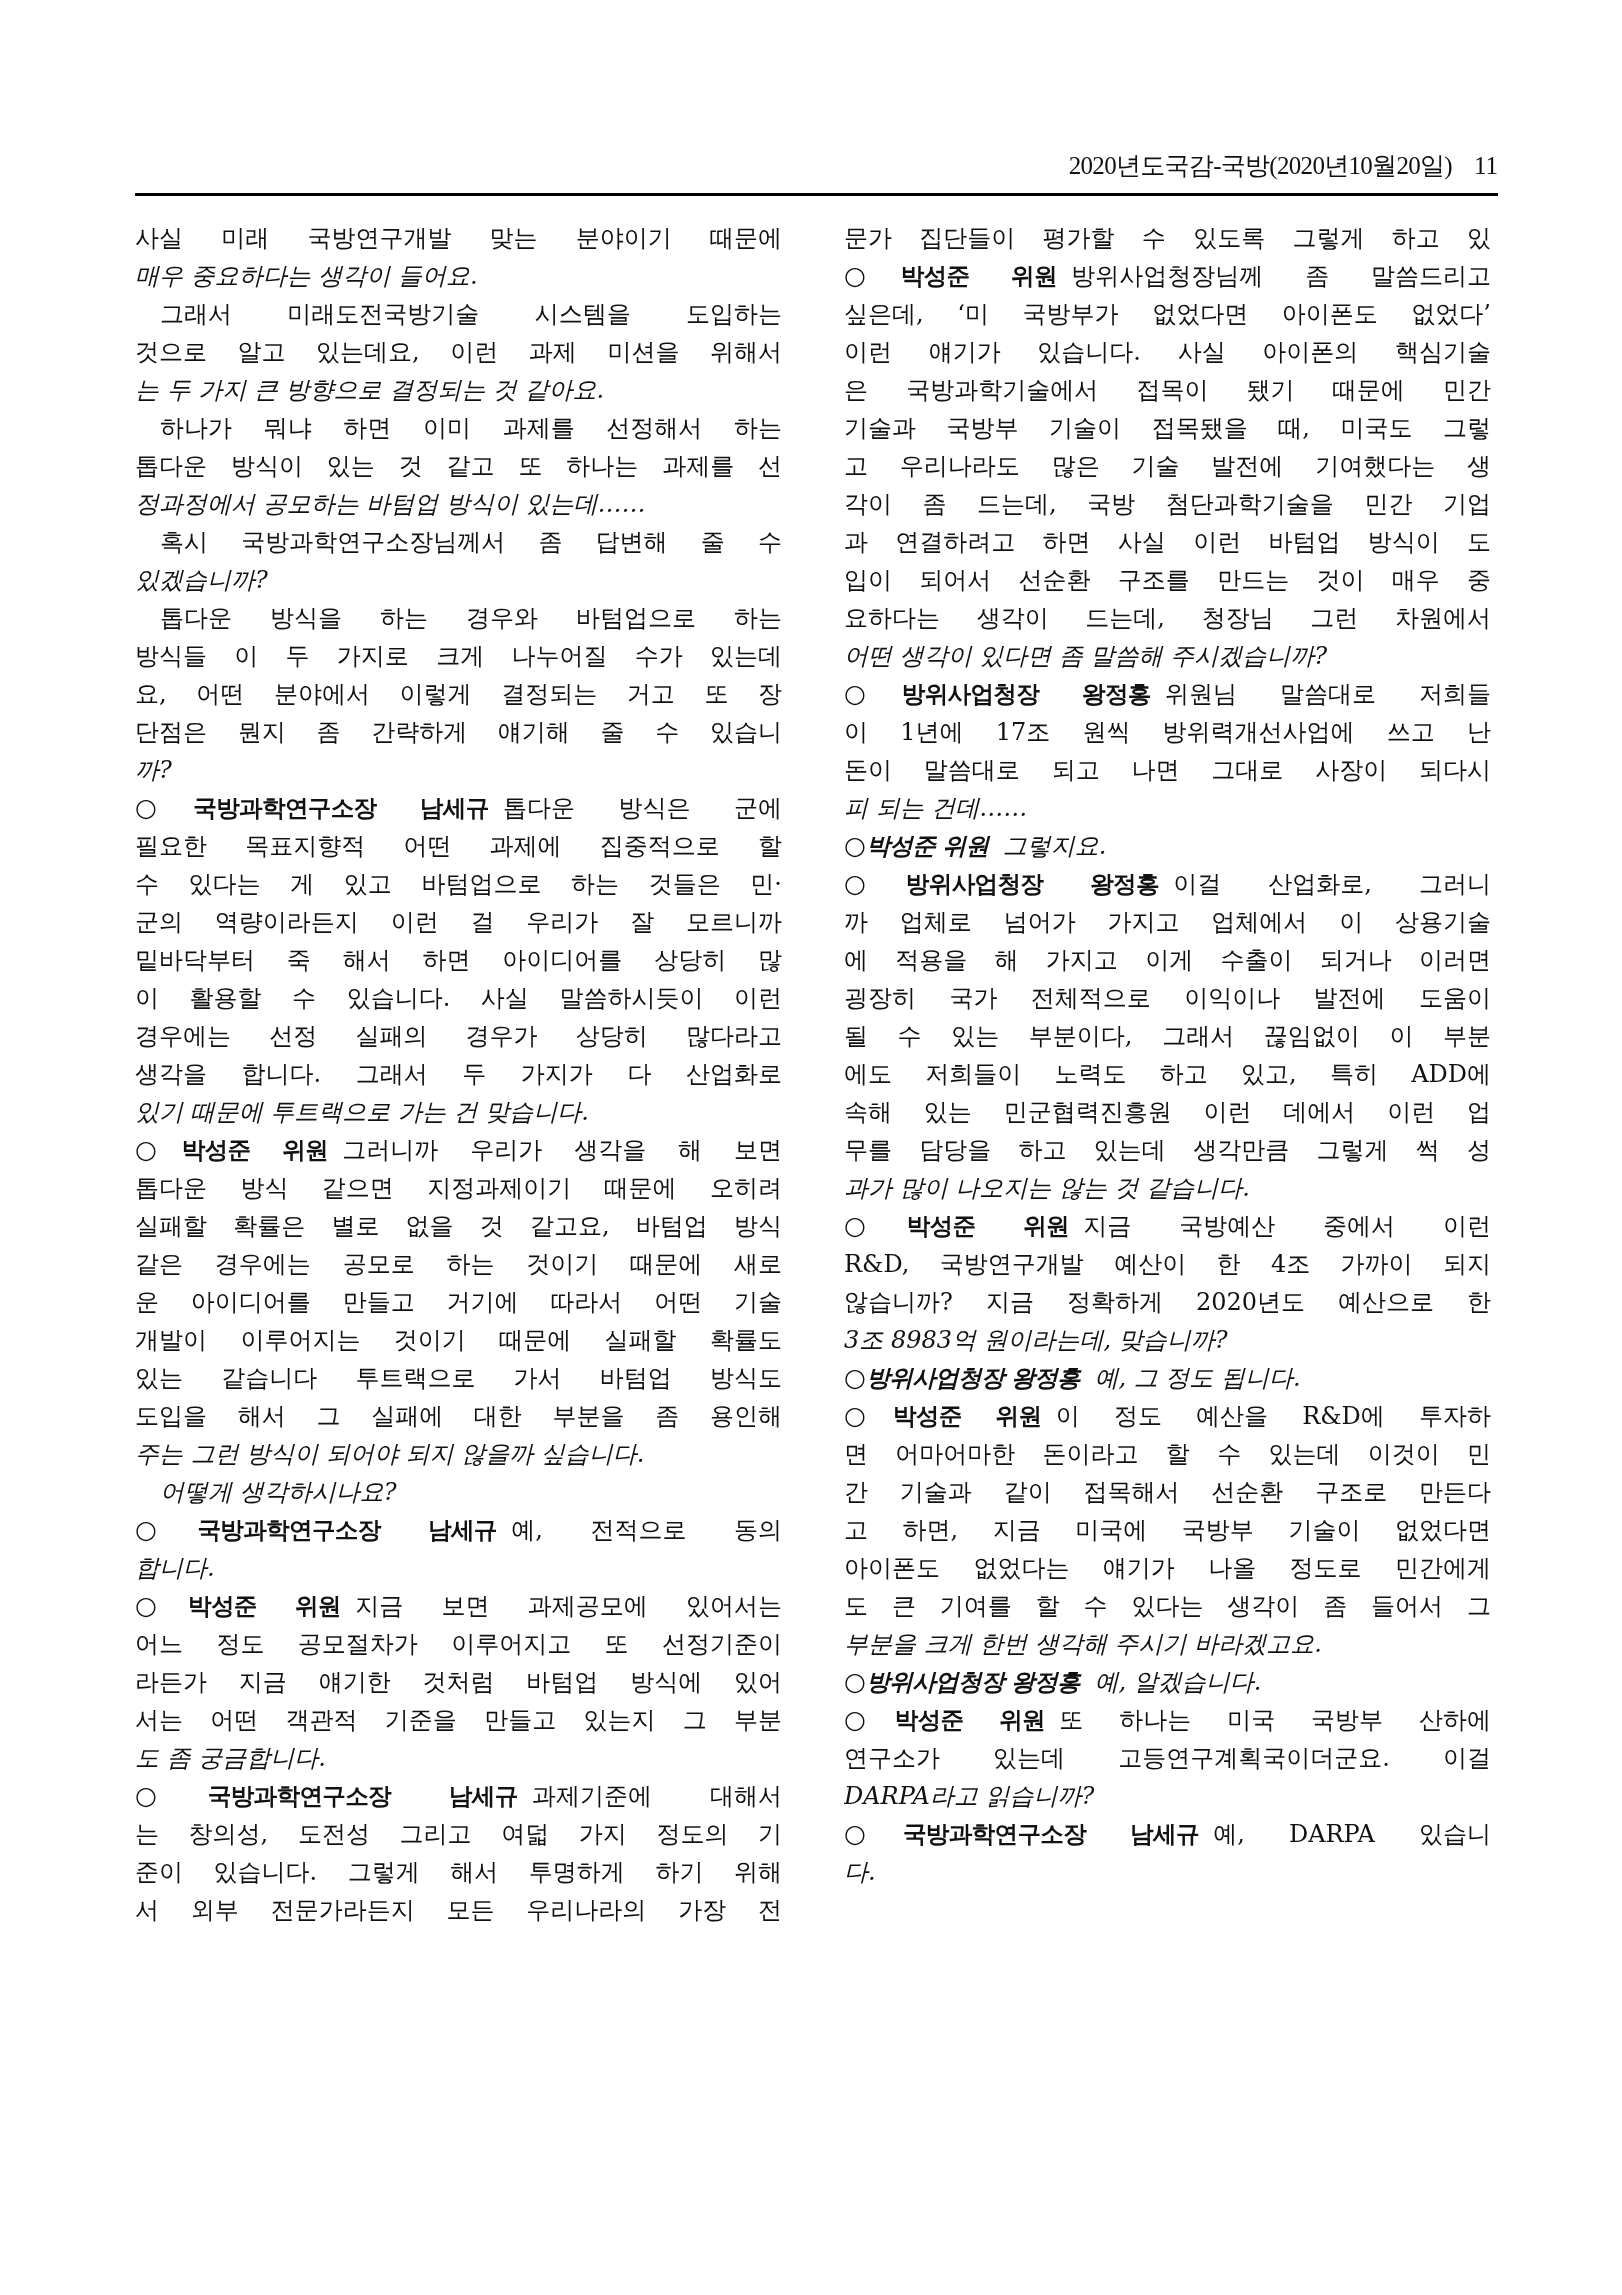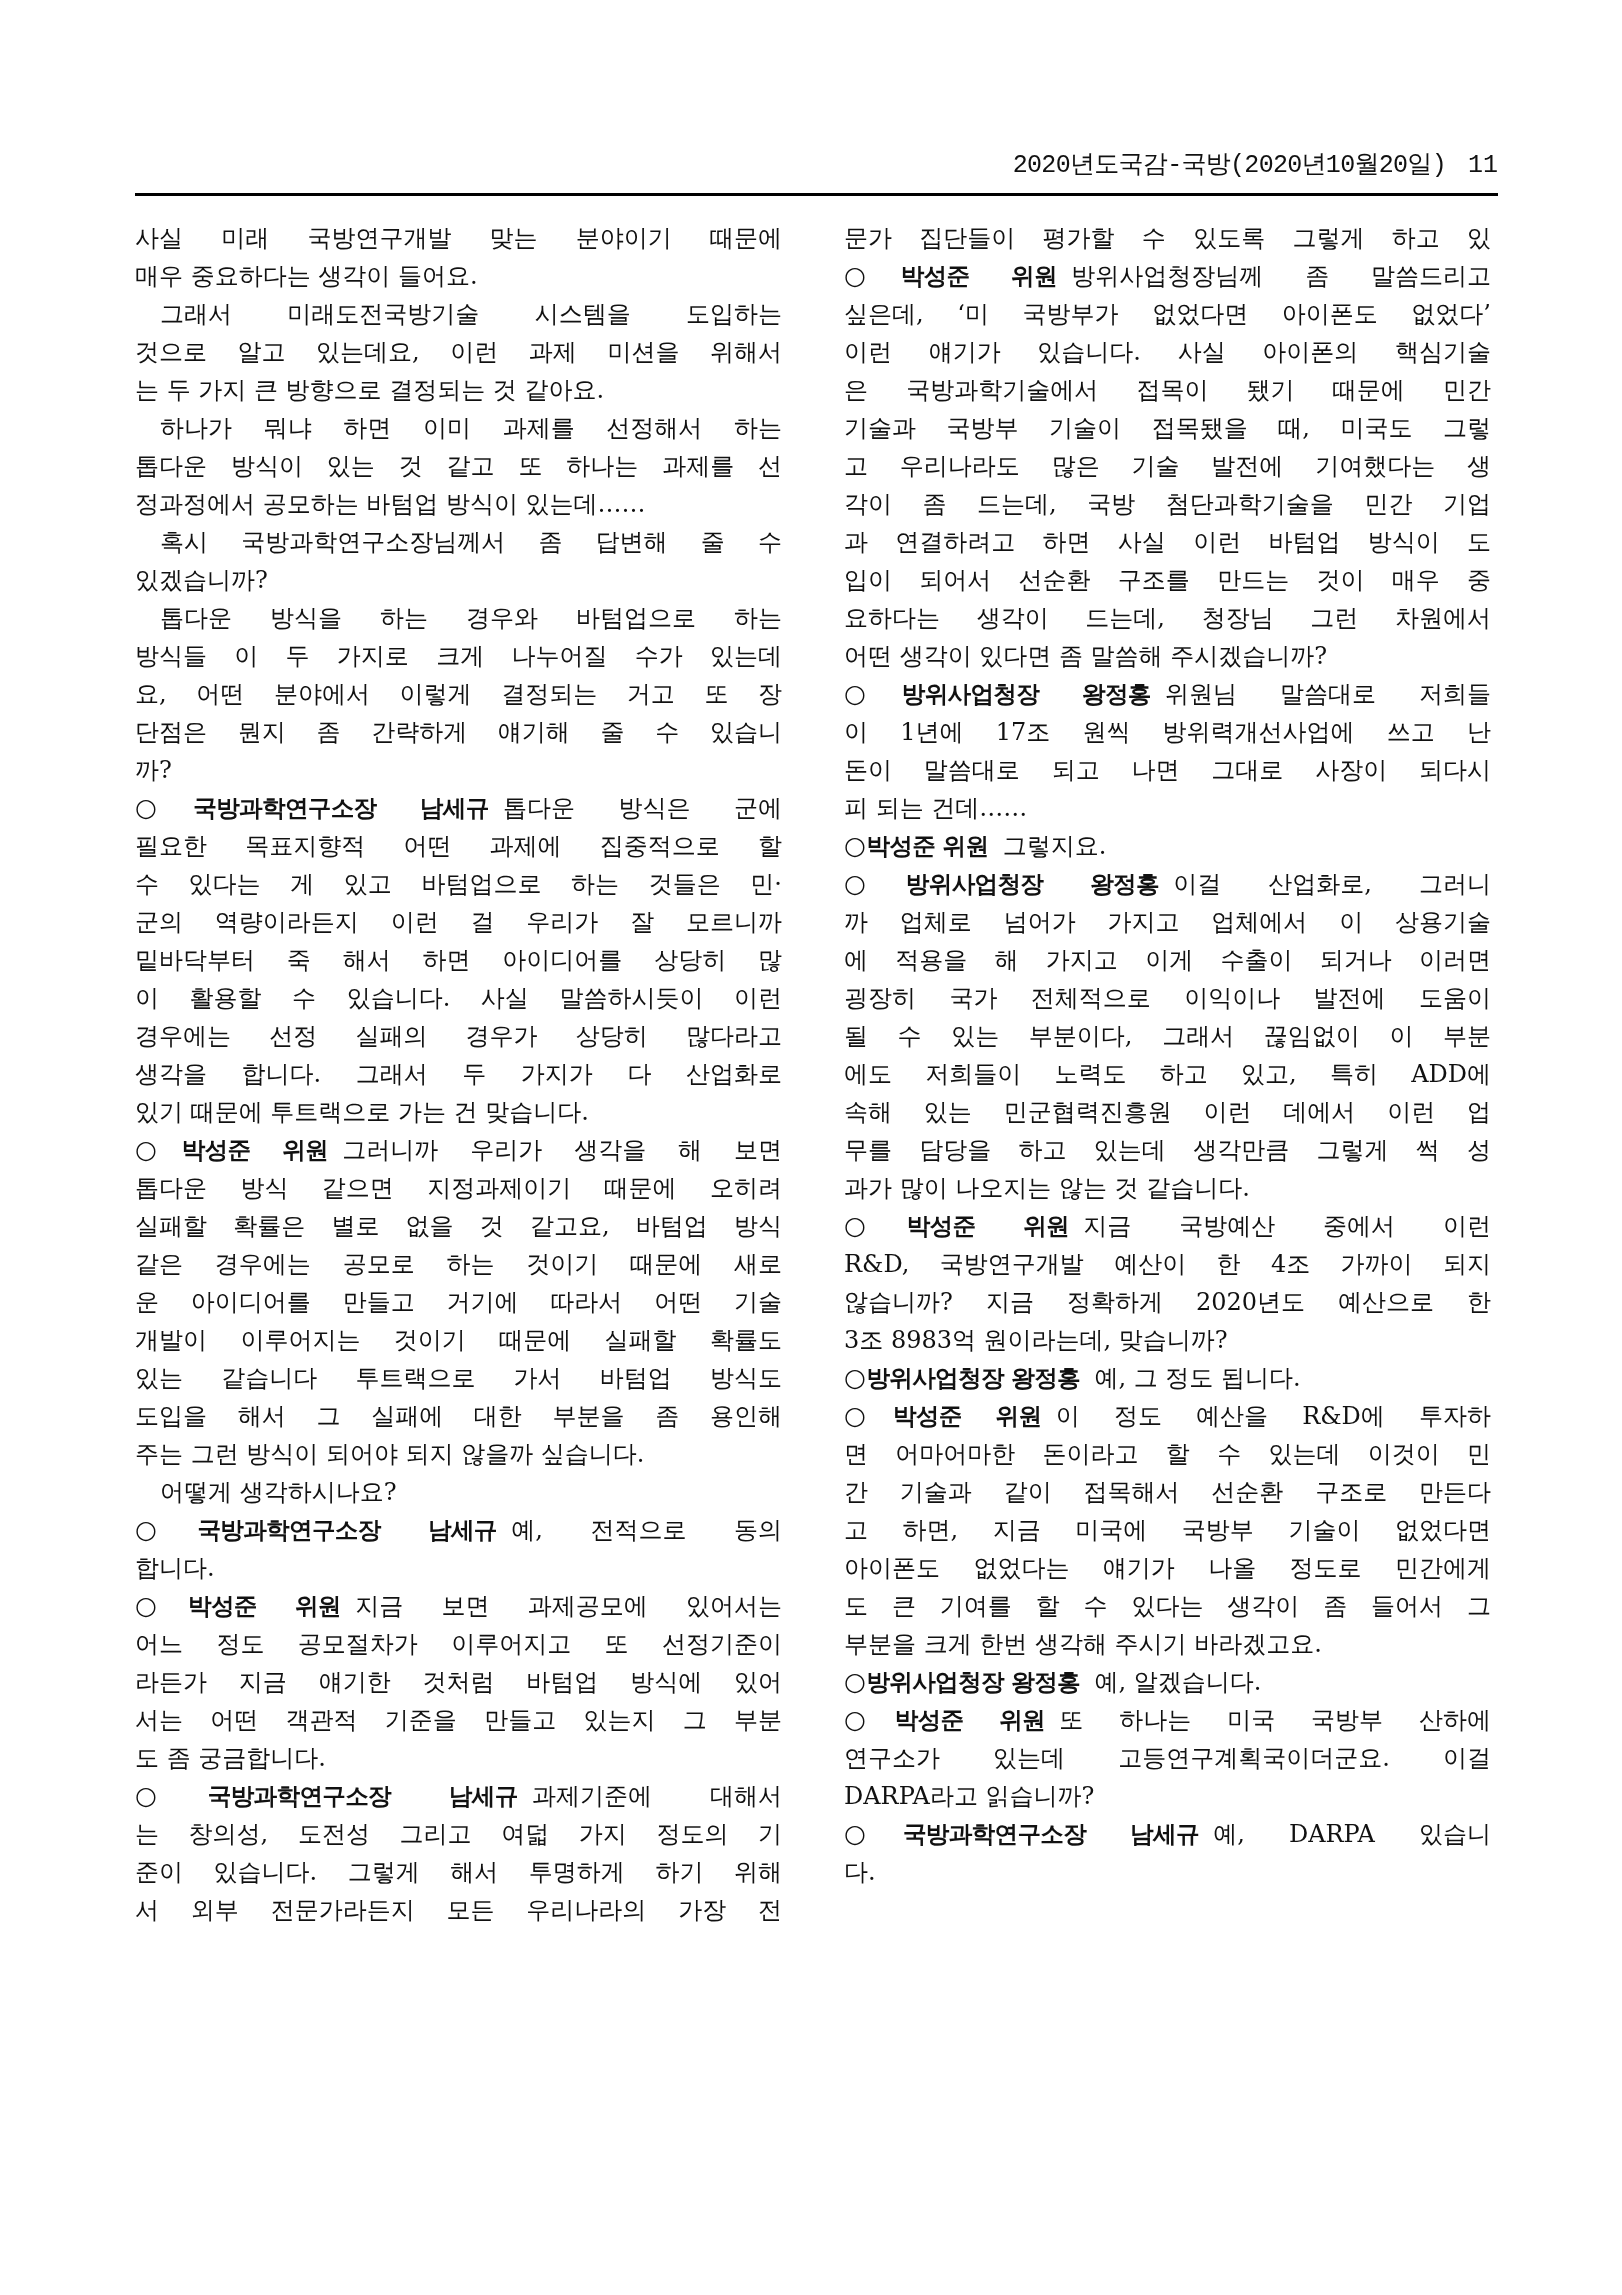--- a/index.html
+++ b/index.html
@@ -15,21 +15,21 @@
       color: #111111;
       font-family: "DejaVu Serif", "Liberation Serif", serif;
     }
     .page-header {
       position: absolute;
       left: 135px;
       top: 149px;
       width: 1363px;
       height: 33px;
       text-align: right;
-      font-family: Liberation Mono, monospace;
+      font-family: Liberation Serif, serif;
       font-size: 25px;
       line-height: 33px;
       color: #111;
     }
     .page-header .hdr-title {
       letter-spacing: -0.7px;
     }
     .page-header .hdr-page {
       display: inline-block;
       margin-left: 22px;
@@ -54,20 +54,21 @@
       height: 38px;
       line-height: 38px;
       font-size: 24px;
       white-space: nowrap;
       text-align: justify;
       text-align-last: justify;
       overflow: hidden;
     }
     .line.last {
       text-align-last: left;
+      font-style: italic;
     }
     .line.indent {
       padding-left: 25px;
     }
     .speaker {
       font-family: "DejaVu Sans", "Liberation Sans", sans-serif;
       font-weight: bold;
       font-size: 23.6px;
       letter-spacing: -0.7px;
       margin-right: 14.4px;

